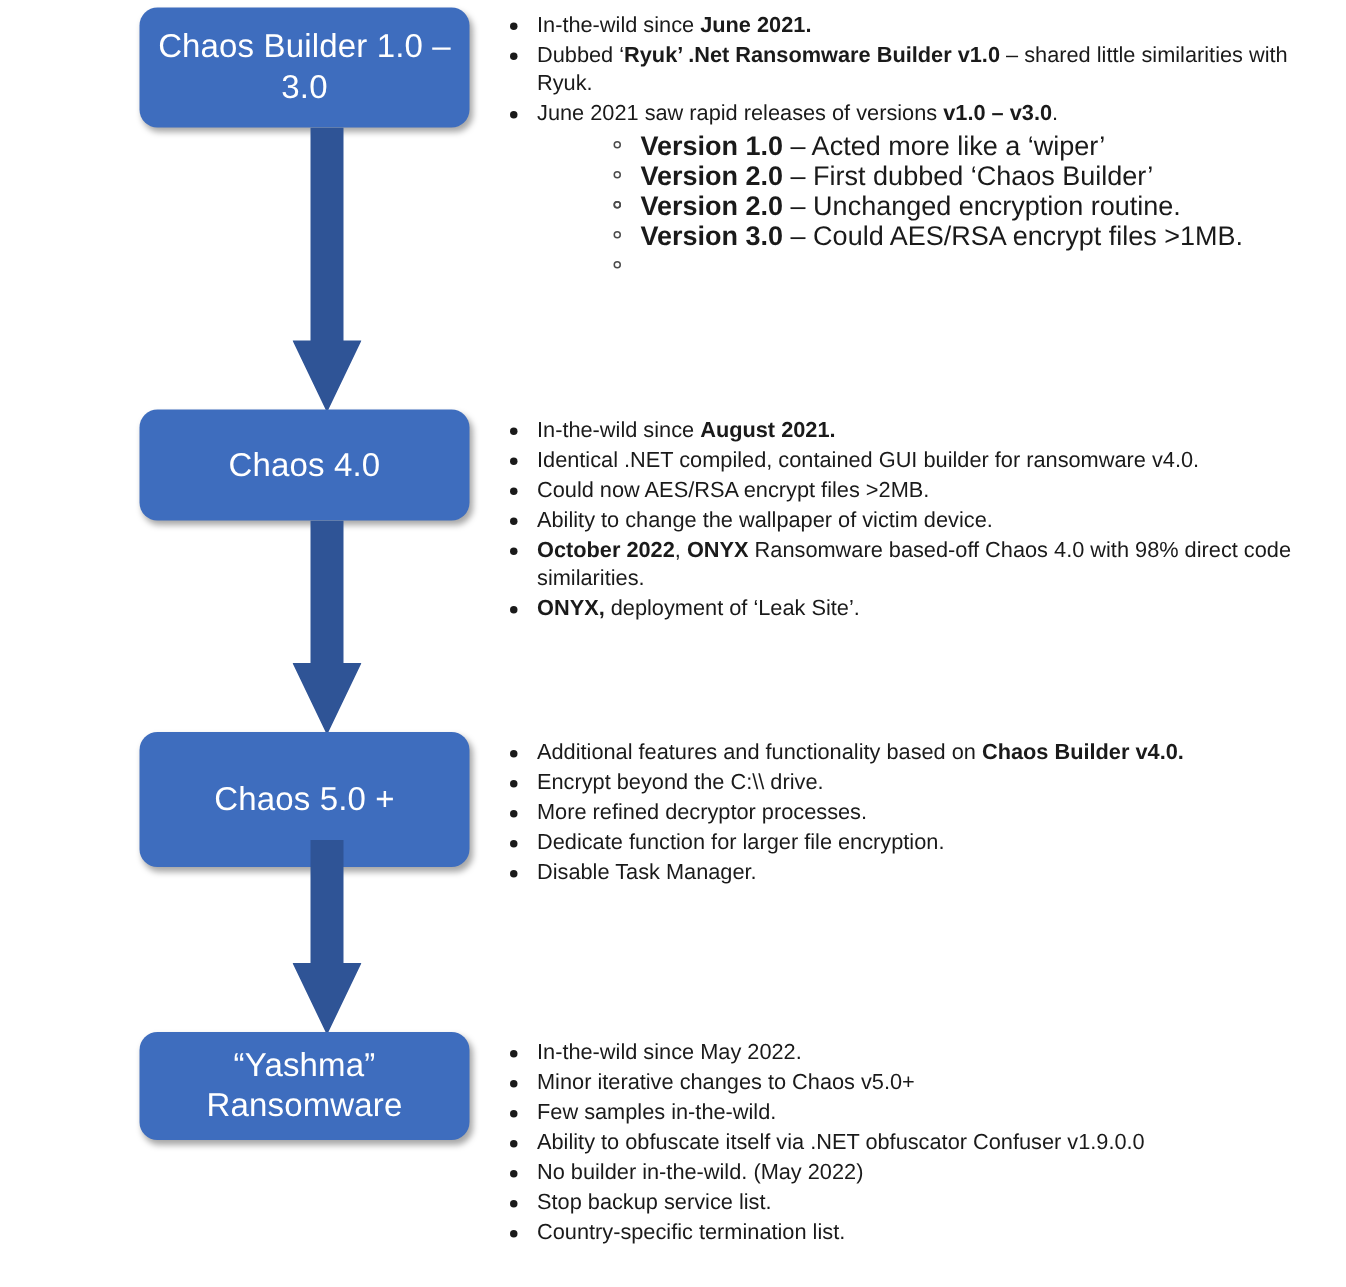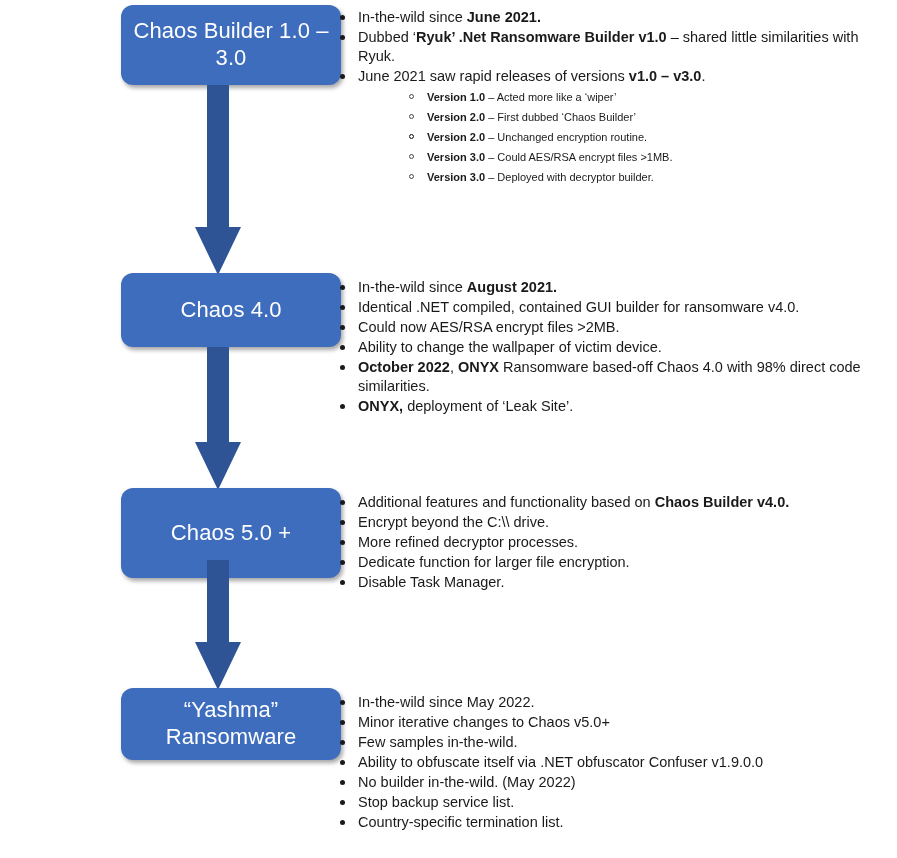--- a/index.html
+++ b/index.html
@@ -17,21 +17,21 @@
   }
   #canvas {
     position: relative;
     width: 897px;
     height: 858px;
   }
 
   
   .stage-box {
     position: absolute;
-    left: 121px;
+    left: 93px;
     width: 220px;
     background: #3e6dbe;
     border-radius: 12px;
     box-shadow: 2px 3px 4px rgba(0,0,0,0.35);
     display: flex;
     align-items: center;
     justify-content: center;
     text-align: center;
     box-sizing: border-box;
     padding: 2px 10px;
@@ -96,21 +96,21 @@
   }
 
   ul.lvl2 {
     list-style: none;
     margin: 2px 0 0 0;
     padding: 0 0 0 49px;
   }
   ul.lvl2 > li.subbullet-item {
     position: relative;
     padding-left: 20px;
-    font-size: 11px;
+    font-size: 18px;
     line-height: 19px;
     margin: 0 0 1px 0;
   }
   ul.lvl2 > li.subbullet-item > .marker-circle {
     position: absolute;
     left: 2px;
     top: 6px;
     width: 5px;
     height: 5px;
     border: 1px solid #4a4a4a;
@@ -165,21 +165,20 @@
           <li class="subbullet-item">
             <span class="marker-circle"></span>
             <span class="txt"><b>Version 2.0</b> – Unchanged encryption routine.</span>
           </li>
           <li class="subbullet-item">
             <span class="marker-circle"></span>
             <span class="txt"><b>Version 3.0</b> – Could AES/RSA encrypt files &gt;1MB.</span>
           </li>
           <li class="subbullet-item">
             <span class="marker-circle"></span>
-            <span class="txt"><b>Version 3.0</b> – Deployed with decryptor builder.</span>
           </li>
         </ul>
       </li>
     </ul>
   </div>
 
   <div class="stage-box" id="box-2">
     <span class="stage-label">Chaos 4.0</span>
   </div>
 

